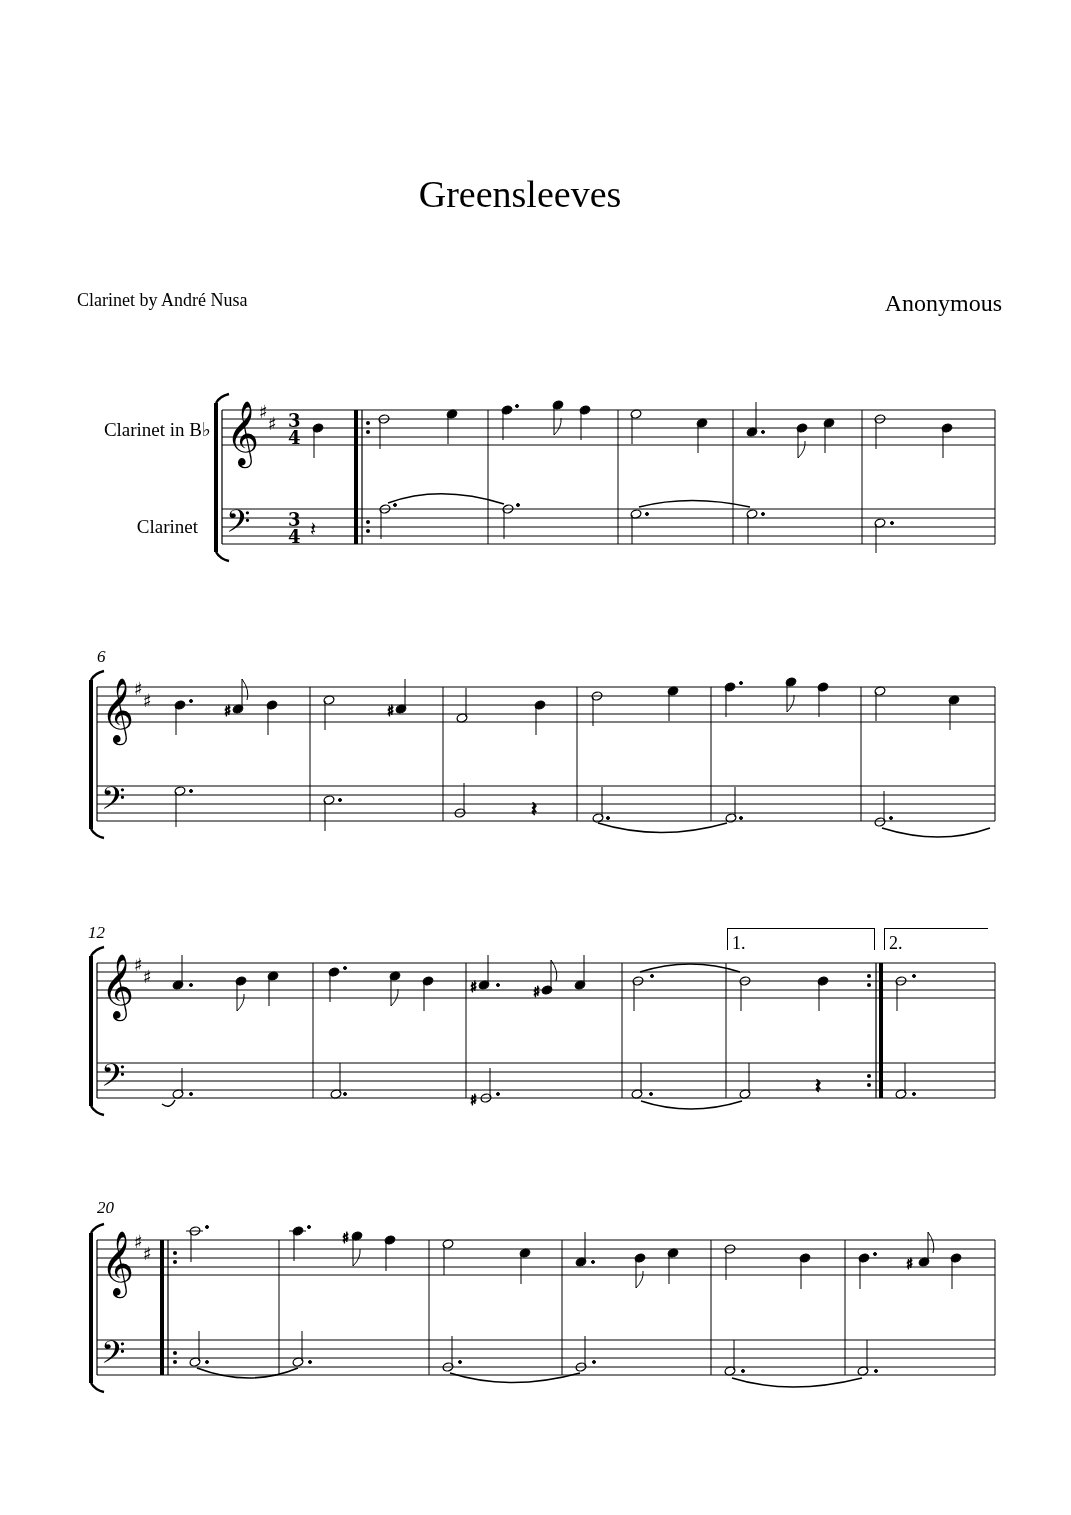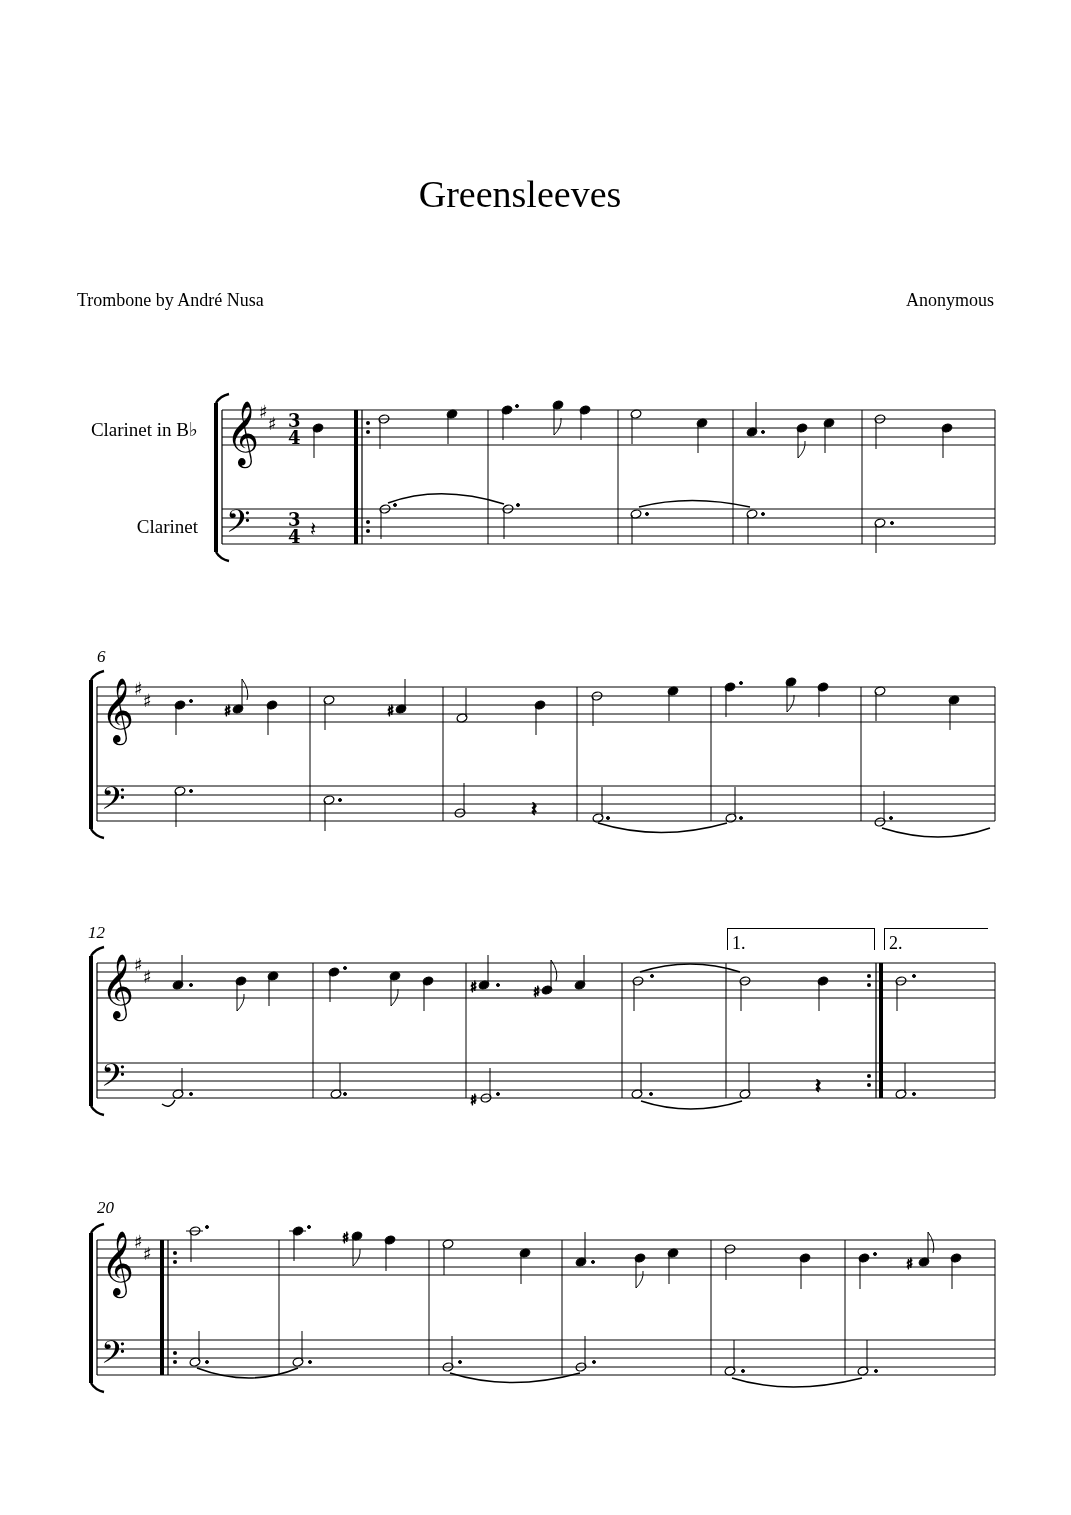--- a/index.html
+++ b/index.html
@@ -1,32 +1,32 @@
 <!DOCTYPE html>
 <html><head>
 <meta charset="utf-8">
 <style>
   html,body{margin:0;padding:0;background:#fff;}
   body{width:1071px;height:1515px;position:relative;overflow:hidden;font-family:"DejaVu Serif","Liberation Serif",serif;color:#000;}
   .title{position:absolute;left:0;width:1040px;top:172px;text-align:center;font-size:38px;font-family:"Liberation Serif","DejaVu Serif",serif;}
   .arranger{position:absolute;left:77px;top:290px;font-size:18px;font-family:"Liberation Serif","DejaVu Serif",serif;}
-  .composer{position:absolute;right:77px;top:290px;font-size:18px;font-family:"Liberation Serif","DejaVu Serif",serif;}
+  .composer{position:absolute;right:69px;top:290px;font-size:24px;font-family:"Liberation Serif","DejaVu Serif",serif;}
   .instr{position:absolute;font-size:19px;font-family:"Liberation Serif","DejaVu Serif",serif;text-align:right;width:130px;}
   .mnum{position:absolute;font-size:17px;font-style:italic;font-family:"Liberation Serif","DejaVu Serif",serif;}
   .volta{position:absolute;font-size:18px;font-family:"Liberation Serif","DejaVu Serif",serif;border-left:1.5px solid #000;border-top:1.5px solid #000;padding:4px 0 0 4px;height:22px;box-sizing:border-box;}
   svg.score{position:absolute;left:0;top:0;}
 </style>
 </head>
 <body>
 
 <div class="title">Greensleeves</div>
-<div class="arranger">Trombone by André Nusa</div>
+<div class="arranger">Clarinet by André Nusa</div>
 <div class="composer">Anonymous</div>
 
-<div class="instr" style="left:68px;top:418px;">Clarinet in B♭</div>
+<div class="instr" style="left:81px;top:418px;">Clarinet in B♭</div>
 <div class="instr" style="left:68px;top:516px;">Clarinet</div>
 
 <div class="mnum" style="left:97px;top:647px;">6</div>
 <div class="mnum" style="left:88px;top:923px;">12</div>
 <div class="mnum" style="left:97px;top:1198px;">20</div>
 
 <div class="volta" style="left:727px;top:928px;width:148px;border-right:1.5px solid #000;">1.</div>
 <div class="volta" style="left:884px;top:928px;width:104px;">2.</div>
 
 <svg class="score" width="1071" height="1515" viewBox="0 0 1071 1515">

